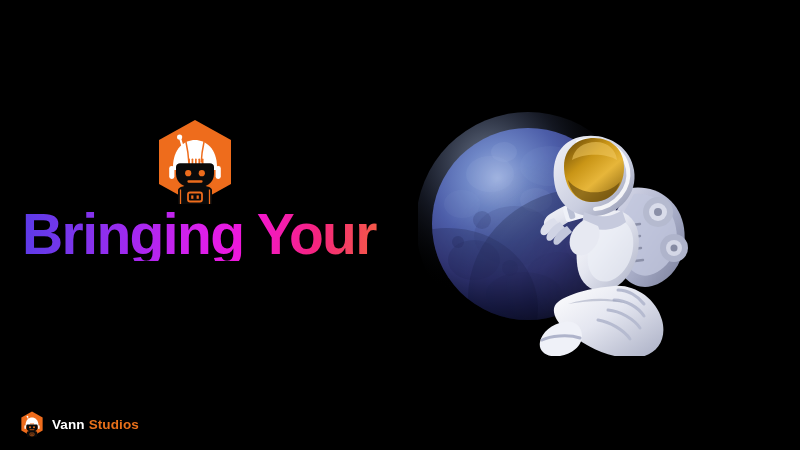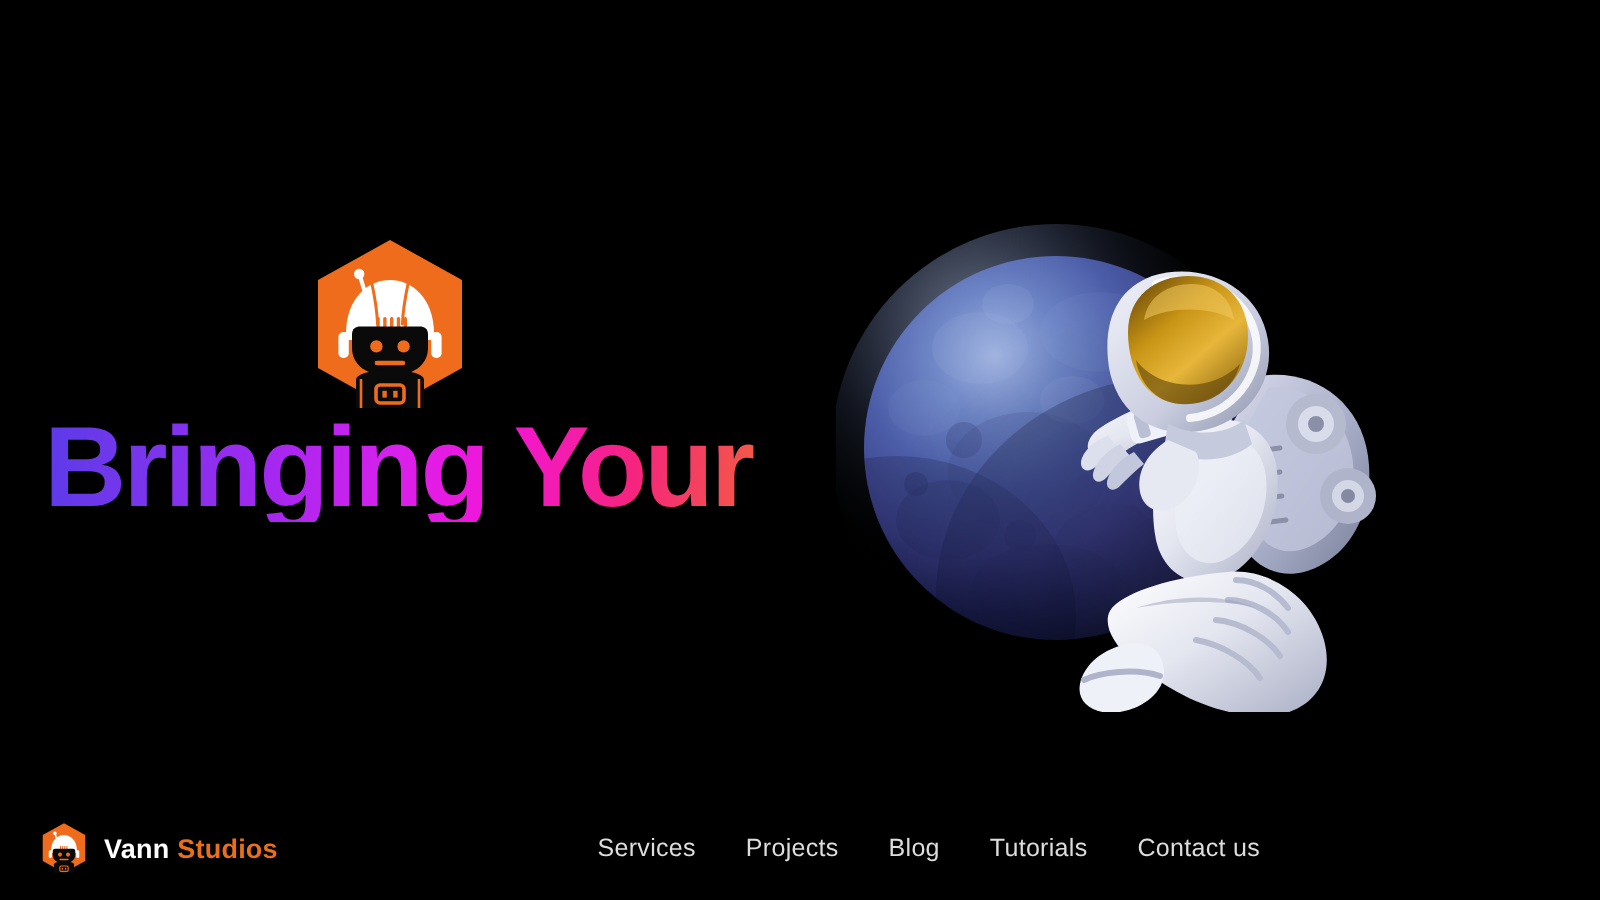--- a/index.html
+++ b/index.html
@@ -325,22 +325,15 @@
           <rect x="33" y="74.5" width="14" height="9" rx="2" fill="none" stroke="#EE6C1C" stroke-width="2"></rect>
           <rect x="36.2" y="77.4" width="2.2" height="3.4" fill="#EE6C1C"></rect>
           <rect x="41.6" y="77.4" width="2.2" height="3.4" fill="#EE6C1C"></rect>
         </svg>
       </span>
       <span id="brand-text">
         <span id="brand-name-1">Vann</span><span id="brand-name-2">Studios</span>
       </span>
     </div>
 
-    <nav id="navbar">
-      <a class="nav-link">Services</a>
-      <a class="nav-link">Projects</a>
-      <a class="nav-link">Blog</a>
-      <a class="nav-link">Tutorials</a>
-      <a class="nav-link">Contact us</a>
-    </nav>
   </div>
 
 </div>
 
 </body></html>

